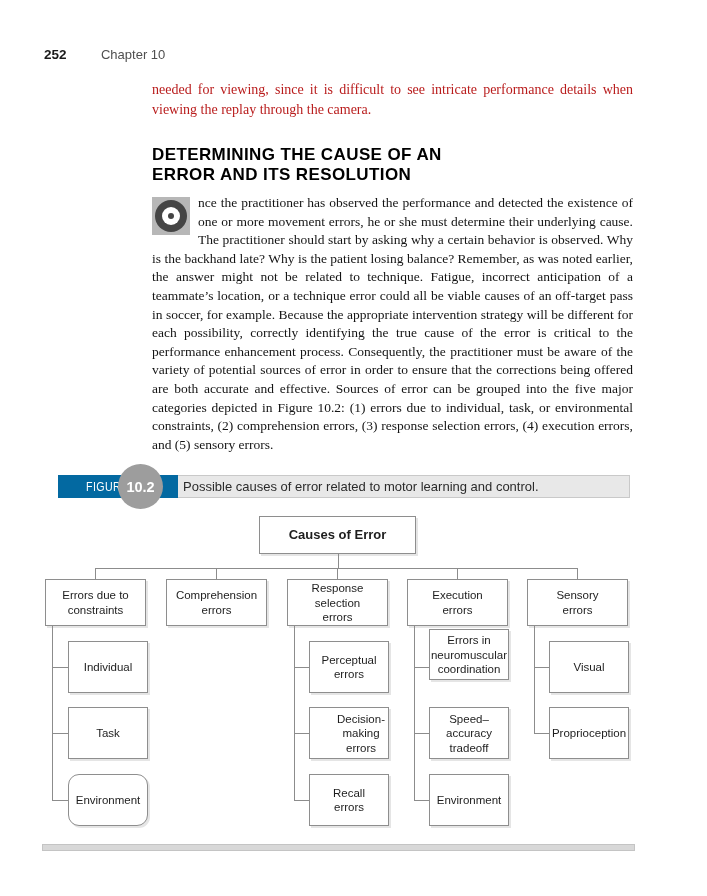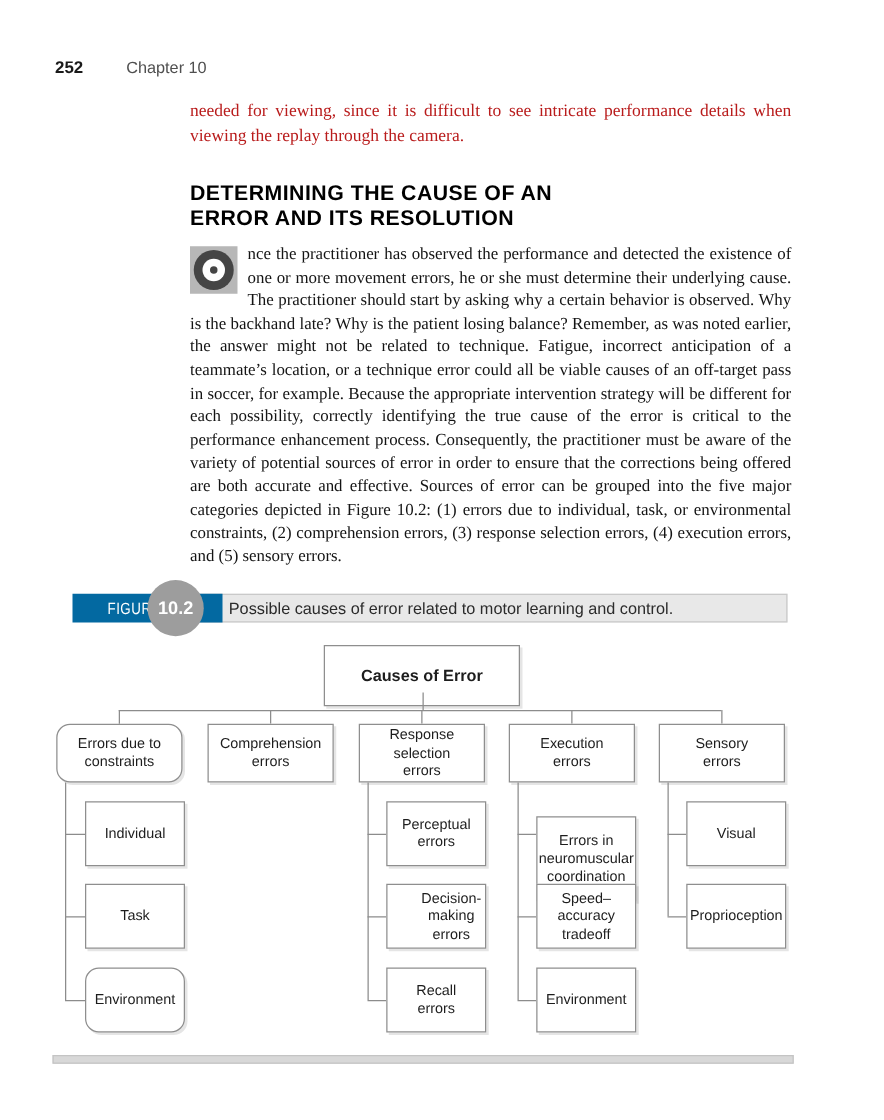--- a/index.html
+++ b/index.html
@@ -115,25 +115,25 @@
     <div class="fig-caption-bar">Possible causes of error related to motor learning and control.</div>
     <div class="fig-label-bar">
       <span class="fig-label-text">FIGURE</span>
     </div>
     <div class="fig-number-circle">
       <span class="fig-number">10.2</span>
     </div>
   </div>
 
   <div id="diagram">
-      <div class="node root" style="left: 259px; top: 5px; width: 157px; height: 49px;">Causes of Error</div>
+      <div class="node root" style="left: 259px; top: 5px; width: 157px; height: 38px;">Causes of Error</div>
       <div class="cline" style="left: 337.5px; top: 43px; width: 1px; height: 14px;"></div>
       <div class="cline" style="left: 95px; top: 57px; width: 482px; height: 1px;"></div>
       <div class="cline" style="left: 95px; top: 57px; width: 1px; height: 11px;"></div>
-      <div class="node" style="left: 45px; top: 68px; width: 101px; height: 47px; border-radius: 11px;">Errors due to
+      <div class="node" style="left: 45px; top: 68px; width: 101px; height: 47px;">Errors due to
 constraints</div>
       <div class="cline" style="left: 52px; top: 115px; width: 1px; height: 174px;"></div>
       <div class="cline" style="left: 52px; top: 156px; width: 16px; height: 1px;"></div>
       <div class="node" style="left: 68px; top: 130px; width: 80px; height: 52px;">Individual</div>
       <div class="cline" style="left: 52px; top: 222px; width: 16px; height: 1px;"></div>
       <div class="node" style="left: 68px; top: 196px; width: 80px; height: 52px;">Task</div>
       <div class="cline" style="left: 52px; top: 289px; width: 16px; height: 1px;"></div>
       <div class="node" style="left: 68px; top: 263px; width: 80px; height: 52px; border-radius: 11px;">Environment</div>
       <div class="cline" style="left: 216px; top: 57px; width: 1px; height: 11px;"></div>
       <div class="node" style="left: 166px; top: 68px; width: 101px; height: 47px;">Comprehension
@@ -149,21 +149,21 @@
       <div class="node" style="left: 309px; top: 196px; width: 80px; height: 52px; padding-left: 24px;">Decision-
 making errors</div>
       <div class="cline" style="left: 294px; top: 289px; width: 15px; height: 1px;"></div>
       <div class="node" style="left: 309px; top: 263px; width: 80px; height: 52px;">Recall
 errors</div>
       <div class="cline" style="left: 457px; top: 57px; width: 1px; height: 11px;"></div>
       <div class="node" style="left: 407px; top: 68px; width: 101px; height: 47px;">Execution
 errors</div>
       <div class="cline" style="left: 414px; top: 115px; width: 1px; height: 174px;"></div>
       <div class="cline" style="left: 414px; top: 156px; width: 15px; height: 1px;"></div>
-      <div class="node" style="left: 429px; top: 142px; width: 80px; height: 68px;">Errors in
+      <div class="node" style="left: 429px; top: 118px; width: 80px; height: 51px;">Errors in
 neuromuscular
 coordination</div>
       <div class="cline" style="left: 414px; top: 222px; width: 15px; height: 1px;"></div>
       <div class="node" style="left: 429px; top: 196px; width: 80px; height: 52px;">Speed–
 accuracy
 tradeoff</div>
       <div class="cline" style="left: 414px; top: 289px; width: 15px; height: 1px;"></div>
       <div class="node" style="left: 429px; top: 263px; width: 80px; height: 52px;">Environment</div>
       <div class="cline" style="left: 577px; top: 57px; width: 1px; height: 11px;"></div>
       <div class="node" style="left: 527px; top: 68px; width: 101px; height: 47px;">Sensory

